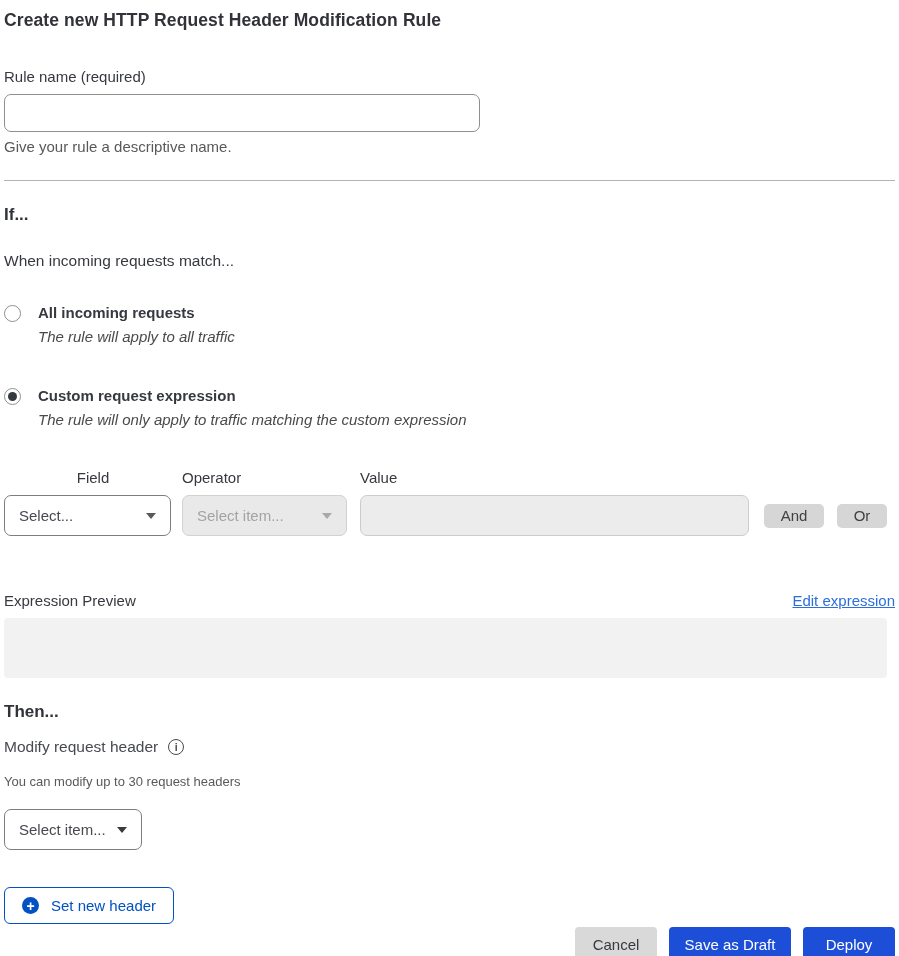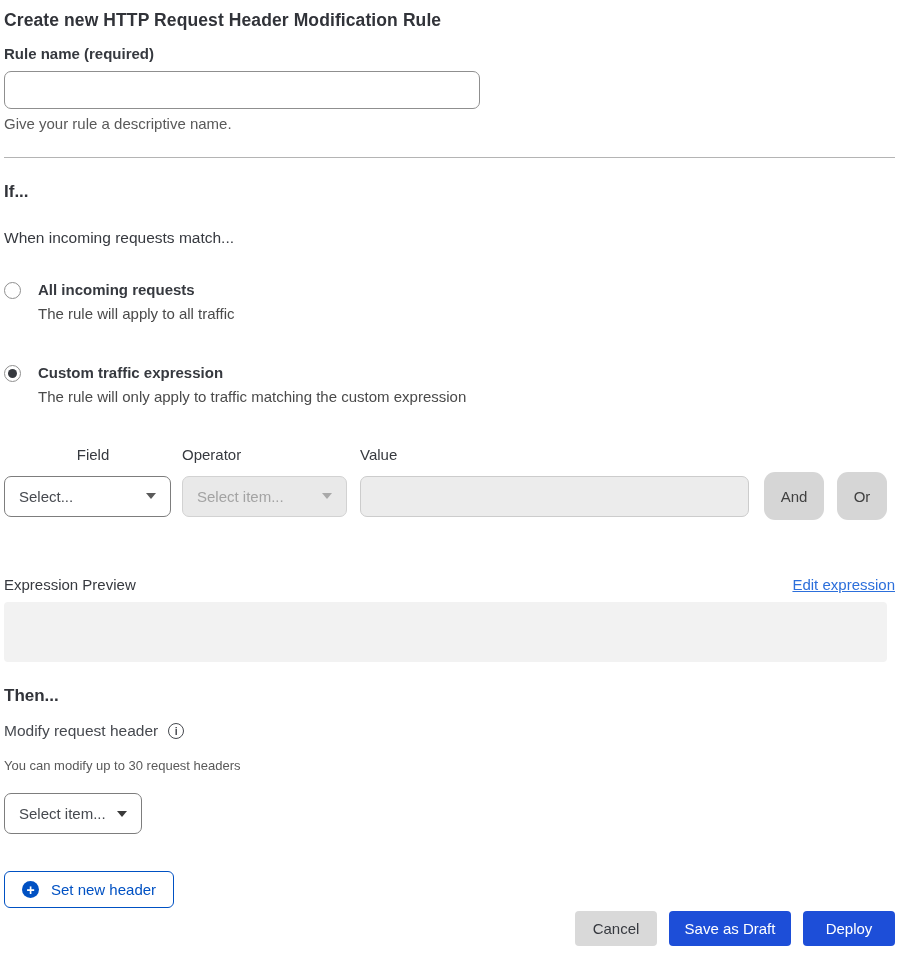--- a/index.html
+++ b/index.html
@@ -11,21 +11,21 @@
     overflow: hidden;
   }
   .page { padding: 0 4px; }
 
   h1.page-title {
     margin-top: 9px;
     font-size: 17.5px; font-weight: 700; color: #313339;
     line-height: 23px; letter-spacing: 0.1px;
   }
 
-  .field-label { display:block; margin-top: 14px; font-size: 15px; color: #36393f; line-height: 16px; font-weight: bold; }
+  .field-label { display:block; margin-top: 37px; font-size: 15px; color: #36393f; line-height: 16px; }
   .rule-name-input {
     margin-top: 9px; display: block;
     width: 476px; height: 38px;
     border: 1px solid #8f8f8f; border-radius: 7px;
     font-size: 15px; padding: 0 10px; color: #36393f;
     background: #ffffff; outline: none;
   }
   .help-text { margin-top: 7px; font-size: 15px; color: #595959; line-height: 16px; }
 
   hr.divider { border: none; border-top: 1px solid #b4b4b4; margin-top: 25px; }
@@ -39,21 +39,21 @@
     flex: 0 0 auto; width: 17px; height: 17px; margin-top: 1px;
     border: 1px solid #8f8f8f; border-radius: 50%;
     background: #ffffff; cursor: pointer;
     display: flex; align-items: center; justify-content: center;
   }
   .radio-circle.selected::after {
     content: ""; width: 9px; height: 9px; border-radius: 50%; background: #36393f;
   }
   .radio-texts { margin-left: 17px; }
   .radio-label { font-size: 15px; font-weight: 700; color: #36393f; line-height: 18px; }
-  .radio-desc { margin-top: 6px; font-size: 15px; color: #4a4a4a; line-height: 18px; }
+  .radio-desc { margin-top: 6px; font-size: 15px; color: #4a4a4a; line-height: 18px; font-style: italic; }
 
   .builder-labels { display: flex; margin-top: 41px; }
   .builder-labels .lbl { font-size: 15px; color: #36393f; line-height: 15px; }
   .lbl-field { width: 178px; text-align: center; }
   .lbl-operator { width: 178px; }
 
   .builder-row { display: flex; margin-top: 10px; align-items: center; }
   .select-box {
     height: 41px; border-radius: 7px; border: 1px solid #7d7d7d;
     background: #fff; display: flex; align-items: center; justify-content: space-between;
@@ -65,21 +65,21 @@
   }
   .select-operator { width: 165px; margin-right: 13px; }
   .caret { width: 0; height: 0; border-left: 5px solid transparent; border-right: 5px solid transparent; border-top: 6px solid #5a5a5a; }
   .select-box.disabled .caret { border-top-color: #a9a9a9; }
   .value-input {
     width: 389px; height: 41px; margin-right: 15px;
     background: #ececec; border: 1px solid #cccccc; border-radius: 7px;
     font-size: 15px; padding: 0 10px; color: #46494f;
   }
   .conj-btn {
-    height: 48px; border: none; border-radius: 11px; background: #d6d6d6;
+    height: 24px; border: none; border-radius: 5px; background: #d6d6d6;
     color: #414141; font-size: 15px; font-family: inherit; cursor: pointer;
   }
   .and-btn { width: 60px; margin-right: 13px; }
   .or-btn { width: 50px; }
 
   .preview-header { display: flex; justify-content: space-between; align-items: baseline; margin-top: 56px; gap: 44px; }
   .preview-label { font-size: 15px; color: #36393f; }
   .edit-link { font-size: 15px; color: #2c6fdb; text-decoration: underline; cursor: pointer; }
   .preview-box {
     margin-top: 9px; width: 883px; height: 60px;
@@ -138,21 +138,21 @@
     <span class="radio-circle"></span>
     <div class="radio-texts">
       <div class="radio-label">All incoming requests</div>
       <div class="radio-desc">The rule will apply to all traffic</div>
     </div>
   </div>
 
   <div class="radio-option">
     <span class="radio-circle selected"></span>
     <div class="radio-texts">
-      <div class="radio-label">Custom traffic expression</div>
+      <div class="radio-label">Custom request expression</div>
       <div class="radio-desc">The rule will only apply to traffic matching the custom expression</div>
     </div>
   </div>
 
   <div class="builder-labels">
     <span class="lbl lbl-field">Field</span>
     <span class="lbl lbl-operator">Operator</span>
     <span class="lbl lbl-value">Value</span>
   </div>
 

